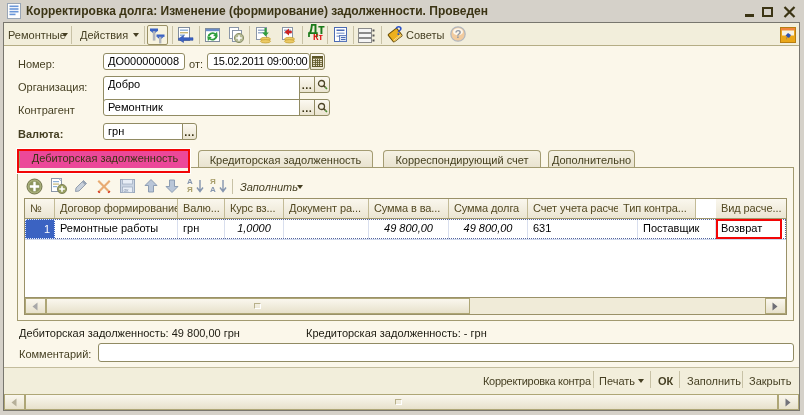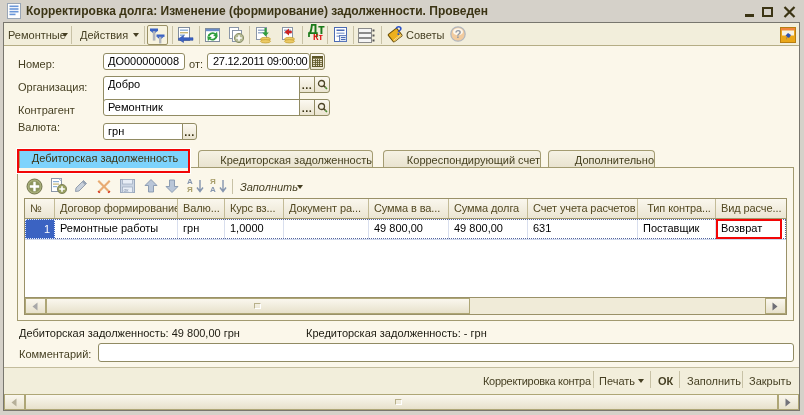--- a/index.html
+++ b/index.html
@@ -5,22 +5,22 @@
   * { margin:0; padding:0; box-sizing:border-box; }
   html,body { width:804px; height:415px; overflow:hidden; }
   body { position:relative; font-family:"Liberation Sans",sans-serif; font-size:11px; color:#000; background:#d5d1c9; }
   .abs { position:absolute; }
   .lbl { position:absolute; color:#453f22; white-space:nowrap; }
   .inp { position:absolute; background:#fff; border:1px solid #918b63; border-radius:3px; font-size:11px; line-height:15px; padding-left:4px; color:#000; white-space:nowrap; }
   .btnseg { position:absolute; background:linear-gradient(#fcf9f1,#eae4d0); border:1px solid #918b63; }
   .sep { position:absolute; width:1px; background:#c8c2a6; }
   .hdrcell { position:absolute; top:199px; height:19px; background:linear-gradient(#faf7ee,#ebe5d2); border-right:1px solid #c3bb97; color:#534922; line-height:18px; padding-left:5px; overflow:hidden; white-space:nowrap; letter-spacing:-0.1px; }
   .cell { position:absolute; top:219px; height:20px; background:#fff; border-right:1px solid #d9dfee; line-height:19px; padding:0 5px; overflow:hidden; white-space:nowrap; }
-  .num { text-align:left; }
-  .tab { position:absolute; top:150px; height:18px; background:linear-gradient(#f6f2e4,#e8e2ce); border:1px solid #a49c72; border-bottom:none; border-radius:4px 4px 0 0; color:#45401f; text-align:right; line-height:18px; }
+  .num { text-align:center;font-style:italic; }
+  .tab { position:absolute; top:150px; height:18px; background:linear-gradient(#f6f2e4,#e8e2ce); border:1px solid #a49c72; border-bottom:none; border-radius:4px 4px 0 0; color:#45401f; text-align:center; line-height:18px; }
   .sb { background:linear-gradient(#faf7ee,#e7e1cb); border:1px solid #aea676; position:absolute; }
 </style>
 </head>
 <body>
 
 <div class="abs" style="left:3px;top:22px;width:797px;height:389px;background:#fbf7ea;border:1px solid #78766e;"></div>
 
 <div class="abs" style="left:4px;top:23px;width:795px;height:22px;background:#f2eedb;"></div>
 <div class="abs" style="left:4px;top:368px;width:795px;height:42px;background:#f2eedb;"></div>
 
@@ -148,21 +148,21 @@
   <rect x="1" y="1" width="14" height="2.5" fill="#f0853c"></rect>
   <rect x="2" y="3.5" width="12" height="5" fill="#f6f2e2"></rect>
   <path d="M8 6 l3 2 -2 3 -1.5 -1 -1.5 3 1 -3.5 -1.5 -1 z" fill="#2c52b0"></path>
 </svg>
 
 <div class="abs" style="left:4px;top:45px;width:795px;height:1px;background:#b5ad85;"></div>
 
 <div class="lbl" style="left:18px;top:58px;">Номер:</div>
 <div class="inp" style="left:103px;top:53px;width:82px;height:17px;">ДО000000008</div>
 <div class="lbl" style="left:189px;top:58px;">от:</div>
-<div class="inp" style="left:207px;top:53px;width:103px;height:17px;letter-spacing:-0.3px;padding-left:5px;">27.12.2011 09:00:00</div>
+<div class="inp" style="left:207px;top:53px;width:103px;height:17px;letter-spacing:-0.3px;padding-left:5px;">15.02.2011 09:00:00</div>
 <div class="btnseg" style="left:310px;top:53px;width:15px;height:17px;border-radius:0 3px 3px 0;"></div>
 <svg class="abs" style="left:312px;top:56px;" width="11" height="11" viewBox="0 0 11 11">
   <rect x="0.5" y="0.5" width="10" height="10" fill="#efe9d2" stroke="#5f5728"></rect>
   <rect x="0.5" y="0.5" width="10" height="2.2" fill="#5f5728"></rect>
   <path d="M1 4.6 h9 M1 6.6 h9 M1 8.6 h9 M3.5 3 v7 M5.5 3 v7 M7.5 3 v7" stroke="#5f5728" stroke-width="0.9"></path>
 </svg>
 
 <div class="lbl" style="left:18px;top:81px;">Организация:</div>
 <div class="inp" style="left:103px;top:76px;width:197px;height:28px;border-radius:3px 0 0 3px;">Добро</div>
 <div class="btnseg" style="left:299px;top:76px;width:16px;height:17px;color:#3b3414;text-align:center;line-height:17px;letter-spacing:0.5px;font-weight:bold;">...</div>
@@ -176,31 +176,31 @@
 <div class="lbl" style="left:18px;top:104px;">Контрагент</div>
 <div class="inp" style="left:103px;top:99px;width:197px;height:17px;border-radius:3px 0 0 3px;">Ремонтник</div>
 <div class="btnseg" style="left:299px;top:99px;width:16px;height:17px;color:#3b3414;text-align:center;line-height:17px;letter-spacing:0.5px;font-weight:bold;">...</div>
 <div class="btnseg" style="left:314px;top:99px;width:16px;height:17px;border-radius:0 3px 3px 0;"></div>
 <svg class="abs" style="left:317px;top:102px;" width="11" height="11" viewBox="0 0 11 11">
   <circle cx="4.5" cy="4.5" r="3" fill="none" stroke="#4c4426" stroke-width="1.3"></circle>
   <path d="M6.8 6.8 L8.4 8.4" stroke="#4c4426" stroke-width="1.5"></path>
   <path d="M8.4 8.4 L10 10" stroke="#4a8a30" stroke-width="1.5"></path>
 </svg>
 
-<div class="lbl" style="left:18px;top:121px;">Валюта:</div>
+<div class="lbl" style="left:18px;top:128px;font-weight:bold;">Валюта:</div>
 <div class="inp" style="left:103px;top:123px;width:80px;height:17px;border-radius:3px 0 0 3px;">грн</div>
 <div class="btnseg" style="left:182px;top:123px;width:15px;height:17px;color:#3b3414;text-align:center;line-height:17px;letter-spacing:0.5px;font-weight:bold;border-radius:0 3px 3px 0;">...</div>
 
 <div class="tab" style="left:198px;width:175px;">Кредиторская задолженность</div>
 <div class="tab" style="left:383px;width:158px;">Корреспондирующий счет</div>
-<div class="tab" style="left:548px;width:107px;">Дополнительно</div>
+<div class="tab" style="left:548px;width:87px;">Дополнительно</div>
 
 <div class="abs" style="left:17px;top:167px;width:777px;height:154px;border:1px solid #a29a70;background:#fbf7ea;"></div>
 
-<div class="abs" style="left:19px;top:148px;width:172px;height:20px;background:#7dd3fc;border:1px solid #a29a70;border-bottom:none;border-radius:4px 4px 0 0;color:#3b3414;text-align:center;line-height:19px;">Дебиторская задолженность</div>
+<div class="abs" style="left:19px;top:148px;width:172px;height:20px;background:#ec4899;border:1px solid #a29a70;border-bottom:none;border-radius:4px 4px 0 0;color:#3b3414;text-align:center;line-height:19px;">Дебиторская задолженность</div>
 
 <svg class="abs" style="left:26px;top:178px;" width="17" height="17" viewBox="0 0 17 17">
   <circle cx="8.5" cy="8.5" r="7.5" fill="#a8ae7a" stroke="#73764c"></circle>
   <circle cx="8.5" cy="8.5" r="5.8" fill="#8d9660"></circle>
   <path d="M7.3 3.8 h2.4 v3.5 h3.5 v2.4 h-3.5 v3.5 h-2.4 v-3.5 h-3.5 v-2.4 h3.5 z" fill="#fff"></path>
 </svg>
 <svg class="abs" style="left:50px;top:178px;" width="18" height="17" viewBox="0 0 18 17">
   <rect x="1.5" y="0.5" width="10" height="13" fill="#fff" stroke="#8a96a8"></rect>
   <path d="M8.5 0.5 h3 l0 3 z" fill="#d8e0ea" stroke="#8a96a8" stroke-width="0.6"></path>
   <rect x="3" y="3" width="6" height="1.2" fill="#8cb0d8"></rect>
@@ -251,21 +251,21 @@
 <div class="abs" style="left:24px;top:198px;width:763px;height:117px;border:1px solid #9a9168;background:#fff;"></div>
 
 <div class="hdrcell" style="left:25px;width:30px;">№</div>
 <div class="hdrcell" style="left:55px;width:123px;">Договор формирование</div>
 <div class="hdrcell" style="left:178px;width:47px;">Валю...</div>
 <div class="hdrcell" style="left:225px;width:59px;">Курс вз...</div>
 <div class="hdrcell" style="left:284px;width:85px;">Документ ра...</div>
 <div class="hdrcell" style="left:369px;width:80px;">Сумма в ва...</div>
 <div class="hdrcell" style="left:449px;width:79px;">Сумма долга</div>
 <div class="hdrcell" style="left:528px;width:110px;">Счет учета расчетов</div>
-<div class="hdrcell" style="left:638px;width:78px;text-align:center;">Тип контра...</div>
+<div class="hdrcell" style="left:618px;width:78px;">Тип контра...</div>
 <div class="hdrcell" style="left:716px;width:70px;border-right:none;">Вид расче...</div>
 <div class="abs" style="left:25px;top:218px;width:761px;height:1px;background:#a29a70;"></div>
 
 <div class="cell" style="left:25px;width:30px;background:#3b63c2;color:#fff;text-align:right;border-right-color:#3b63c2;border:1px dotted #e8eefc;padding:0 4px;line-height:18px;">1</div>
 <div class="cell" style="left:55px;width:123px;">Ремонтные работы</div>
 <div class="cell" style="left:178px;width:47px;">грн</div>
 <div class="cell num" style="left:225px;width:59px;">1,0000</div>
 <div class="cell" style="left:284px;width:85px;"></div>
 <div class="cell num" style="left:369px;width:80px;">49 800,00</div>
 <div class="cell num" style="left:449px;width:79px;">49 800,00</div>

